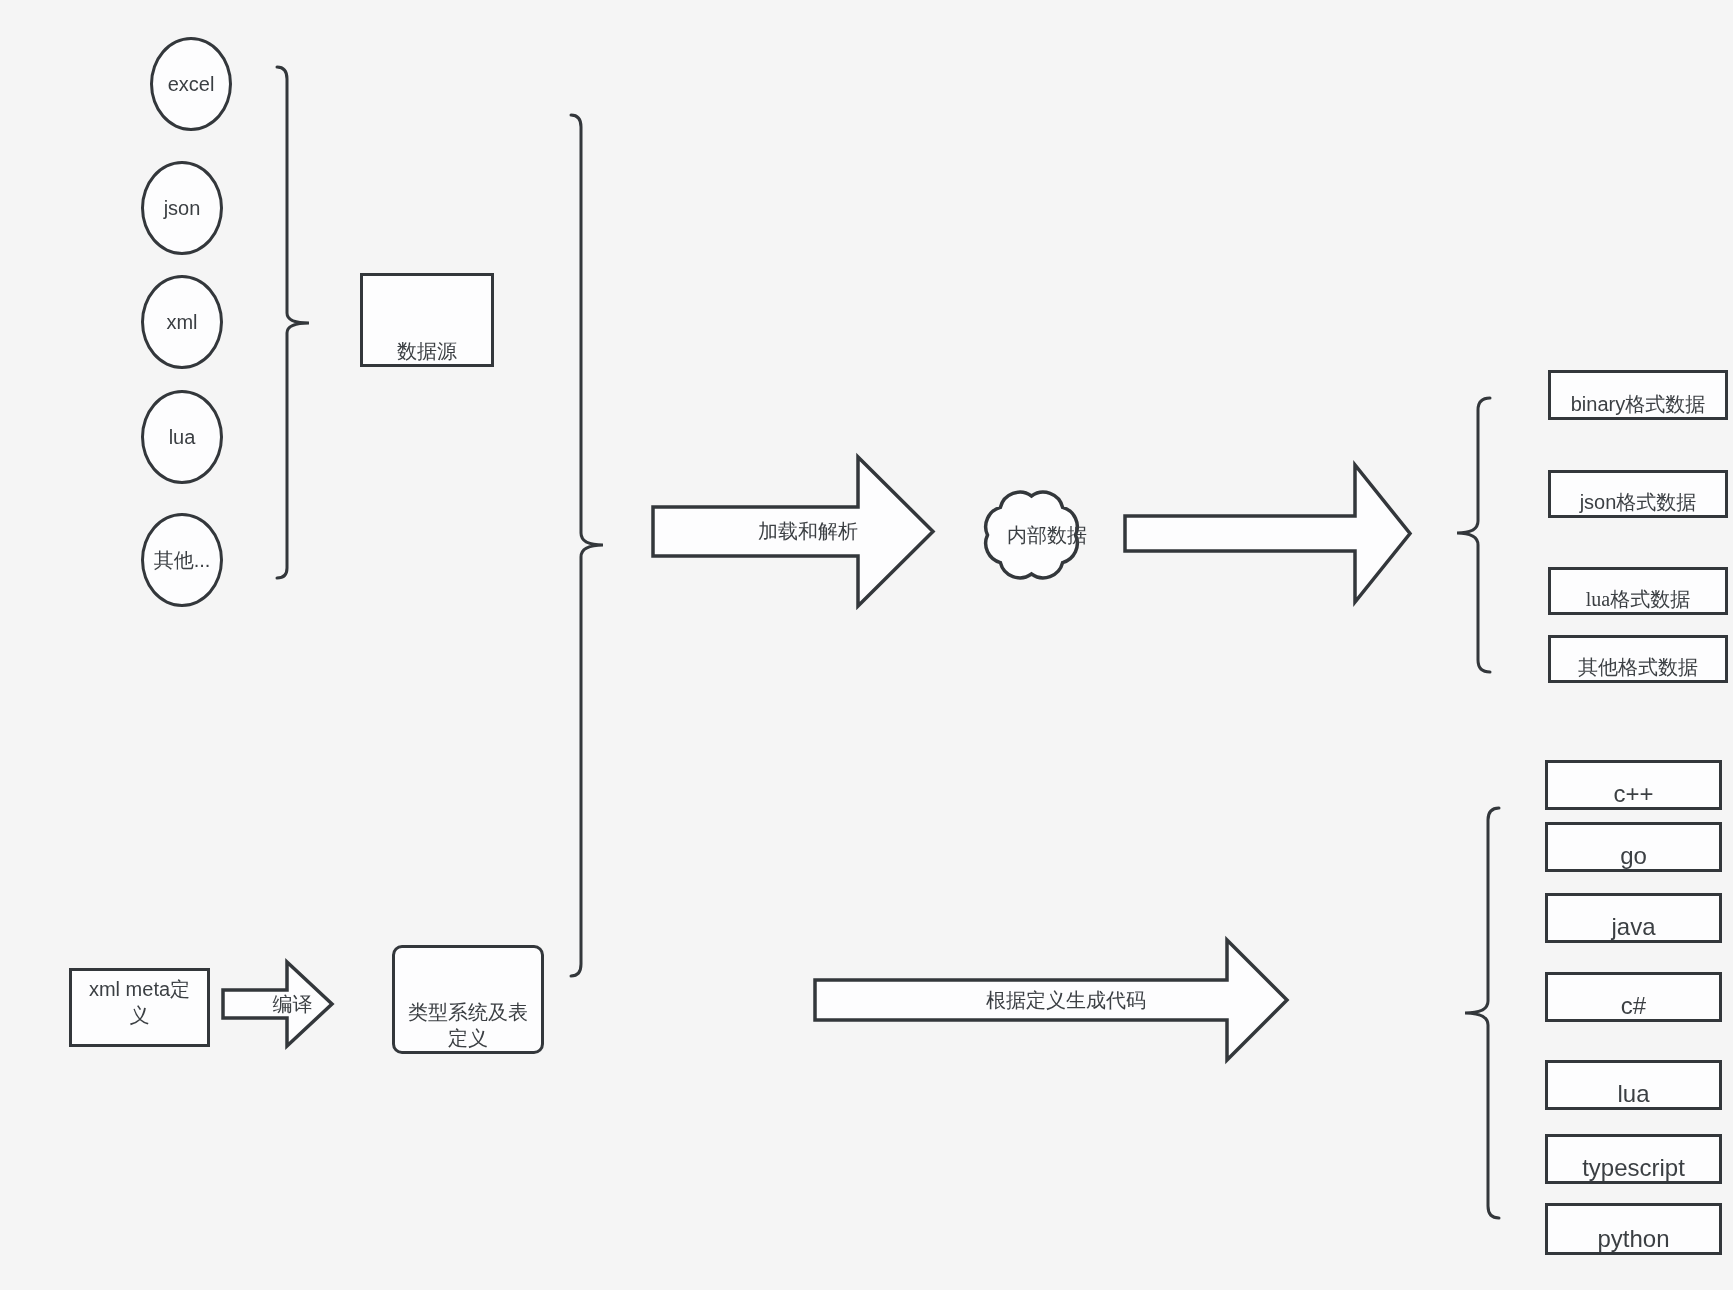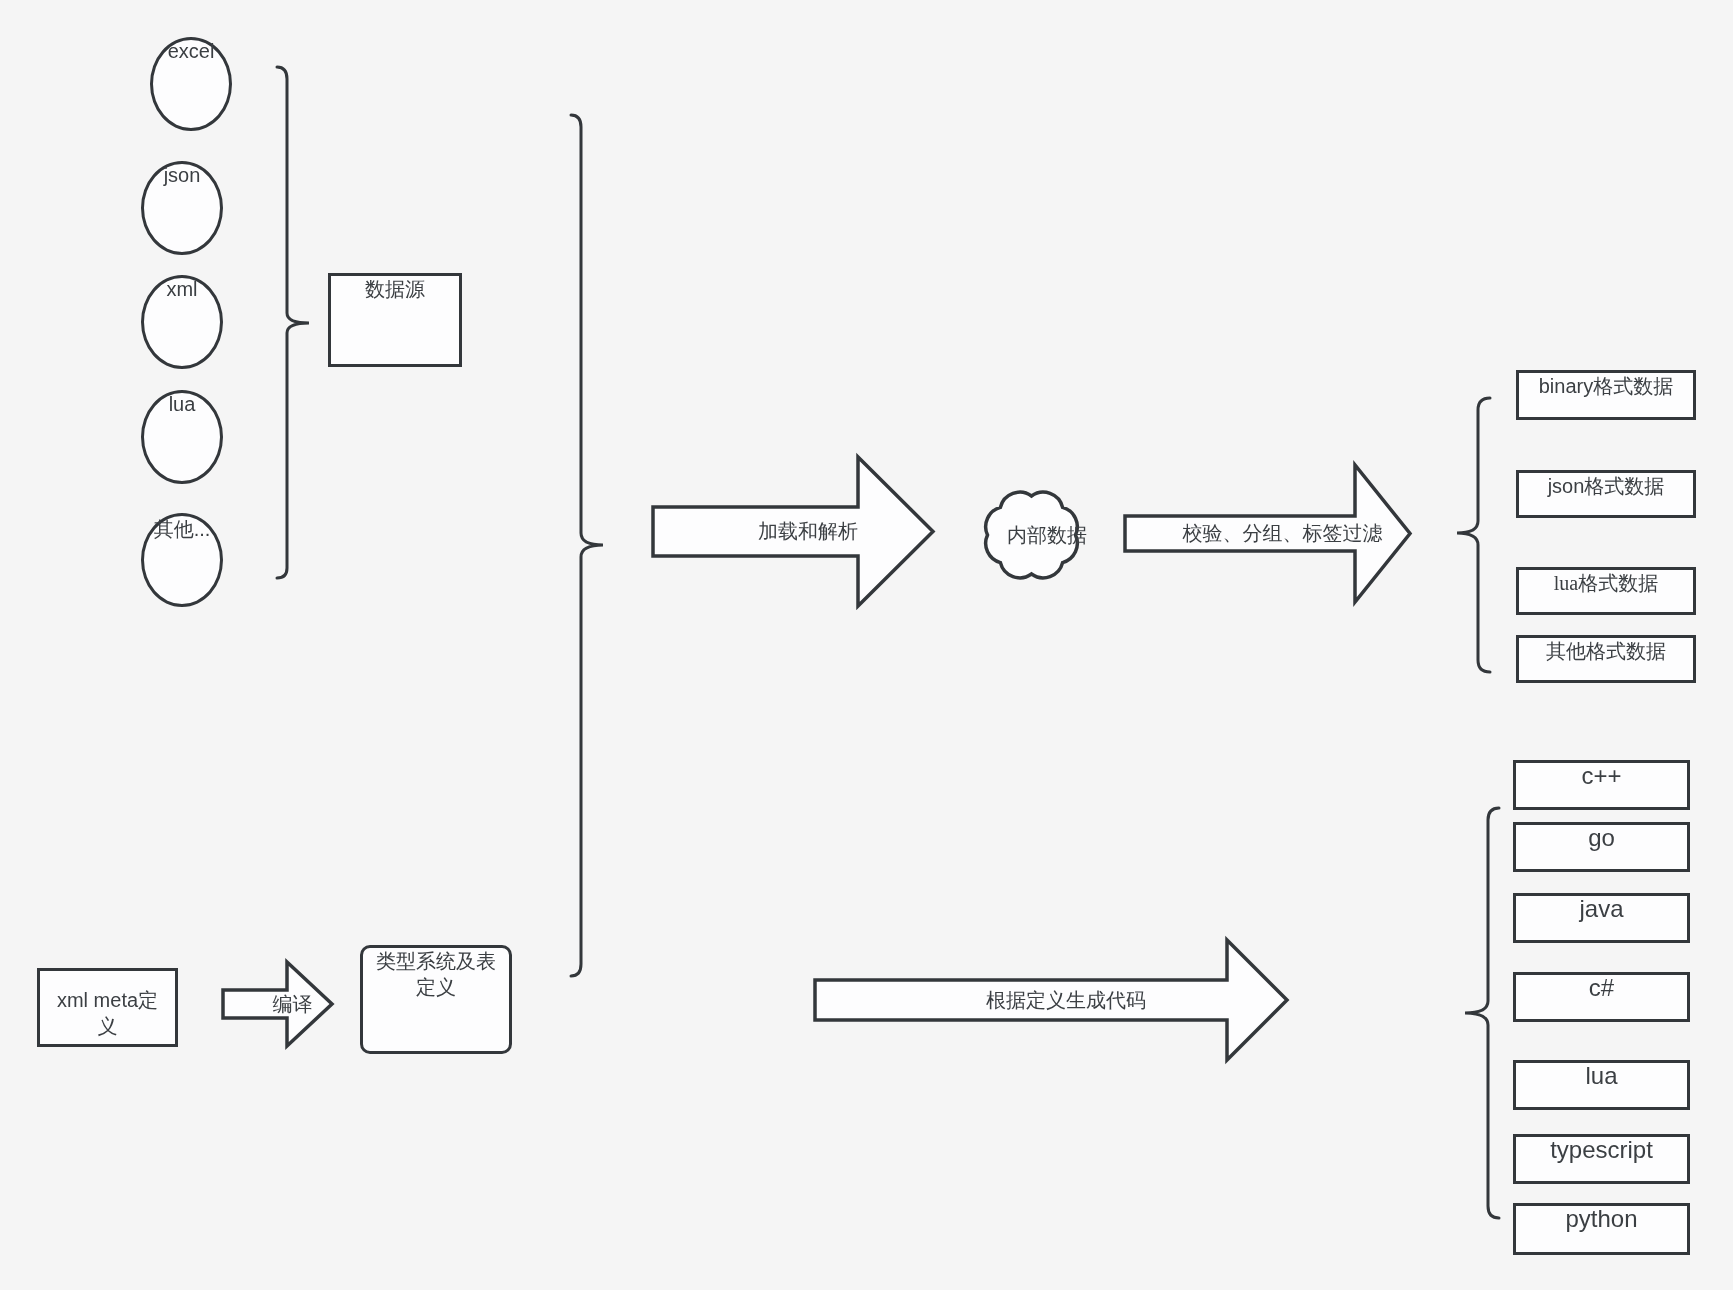--- a/index.html
+++ b/index.html
@@ -6,26 +6,26 @@
   body{
     width:1733px;height:1290px;
     background:#f5f5f5;
     font-family:"Liberation Sans","DejaVu Sans",sans-serif;
     color:#3b3f43;
     overflow:hidden;
   }
   .canvas{position:relative;width:1733px;height:1290px;background:#f5f5f5;}
   .layer{position:absolute;left:0;top:0;pointer-events:none;}
   .node{
-    position:absolute;display:flex;align-items:flex-start;justify-content:center;
+    position:absolute;display:flex;align-items:flex-end;justify-content:center;
     background:#fdfdfe;border:3.5px solid #33373b;box-sizing:border-box;
-    font-size:20px;line-height:26px;text-align:center;color:#3b3f43;
+    font-size:20px;line-height:26px;text-align:center;color:#3b3f43;margin-left:32px;
   }
   .ellipse{
-    position:absolute;display:flex;align-items:flex-start;justify-content:center;
+    position:absolute;display:flex;align-items:center;justify-content:center;
     background:#fdfdfe;border:3px solid #33373b;border-radius:50%;box-sizing:border-box;
     width:82px;height:94px;font-size:20px;color:#3b3f43;
   }
   .lbl{
     position:absolute;display:flex;align-items:center;justify-content:center;
     font-size:20px;color:#3b3f43;text-align:center;white-space:nowrap;padding-left:15px;
   }
   .lang{font-size:24px;}
   .rounded{border-radius:10px;}
   .pad-meta{padding:16px 12px;}
@@ -83,21 +83,20 @@
   <div class="ellipse" style="left:141px;top:513px;">
       <span>其他...</span>
     </div>
 
   <div class="node" style="left:328px;top:273px;width:134px;height:94px;">
     <span>数据源</span>
   </div>
 
   <div class="lbl" style="left:653px;top:507px;width:280px;height:49px;">加载和解析</div>
   <div class="lbl" style="left:978px;top:489px;width:108px;height:92px;">内部数据</div>
-  <div class="lbl" style="left:1125px;top:516px;width:285px;height:35px;">校验、分组、标签过滤</div>
   <div class="lbl" style="left:223px;top:990px;width:109px;height:28px;">编译</div>
   <div class="lbl" style="left:815px;top:980px;width:472px;height:40px;">根据定义生成代码</div>
 
   <div class="node" style="left:1516px;top:370px;width:180px;height:50px;">
       <span>binary格式数据</span>
     </div>
   <div class="node" style="left:1516px;top:470px;width:180px;height:48px;">
       <span>json格式数据</span>
     </div>
   <div class="node" style="left:1516px;top:567px;width:180px;height:48px;font-family:Liberation Serif, serif;">

